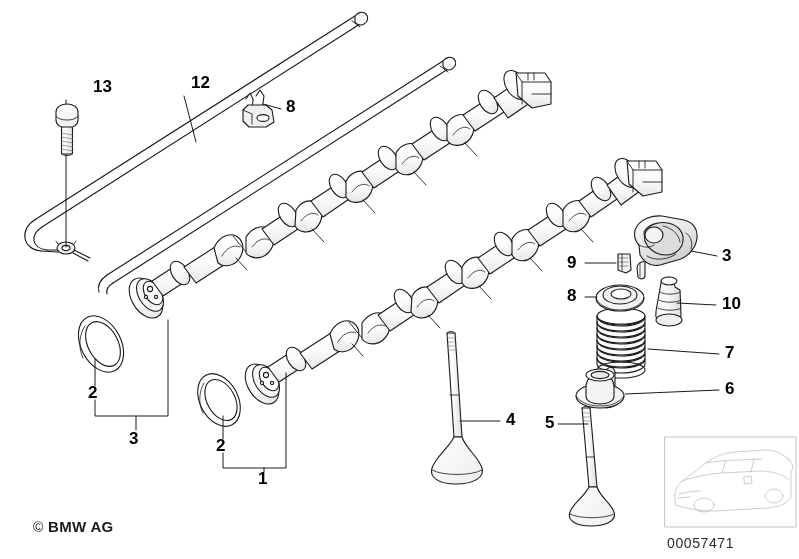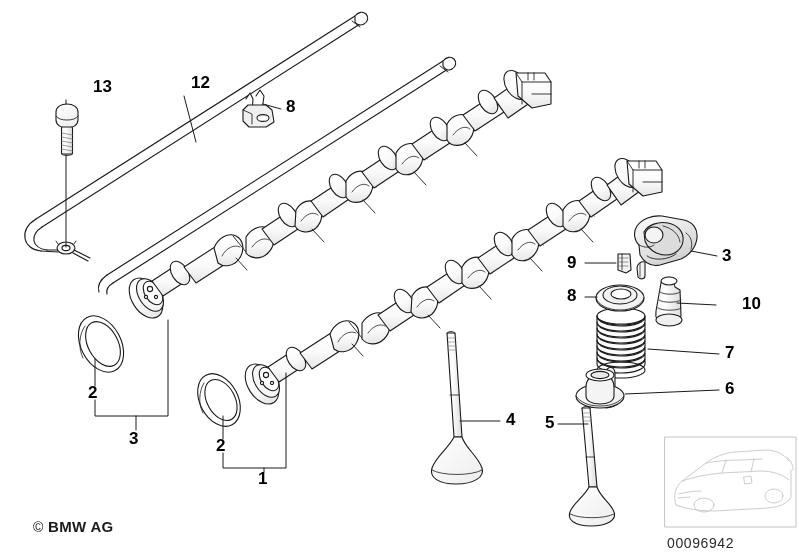--- a/index.html
+++ b/index.html
@@ -382,23 +382,23 @@
   <div class="callout" style="left:258px; top:470px;">1</div>
   <div class="callout" style="left:88px;  top:384px;">2</div>
   <div class="callout" style="left:216px; top:437px;">2</div>
   <div class="callout" style="left:129px; top:430px;">3</div>
   <div class="callout" style="left:506px; top:411px;">4</div>
   <div class="callout" style="left:545px; top:414px;">5</div>
   <div class="callout" style="left:725px; top:380px;">6</div>
   <div class="callout" style="left:725px; top:344px;">7</div>
   <div class="callout" style="left:567px; top:287px;">8</div>
   <div class="callout" style="left:567px; top:254px;">9</div>
-  <div class="callout" style="left:722px; top:295px;margin-left:20px;">10</div>
+  <div class="callout" style="left:722px; top:295px;">10</div>
   <div class="callout" style="left:722px; top:247px;">3</div>
   <div class="callout" style="left:174px; top:74px;margin-left:17px;">12</div>
   <div class="callout" style="left:57px;  top:78px;margin-left:36px;">13</div>
   <div class="callout" style="left:286px; top:98px;">8</div>
 
   <div id="copyright"><span class="cmark">©</span> <span>BMW AG</span></div>
 
-  <div id="partnumber">00096942</div>
+  <div id="partnumber">00057471</div>
 
 </div>
 
 </body></html>

